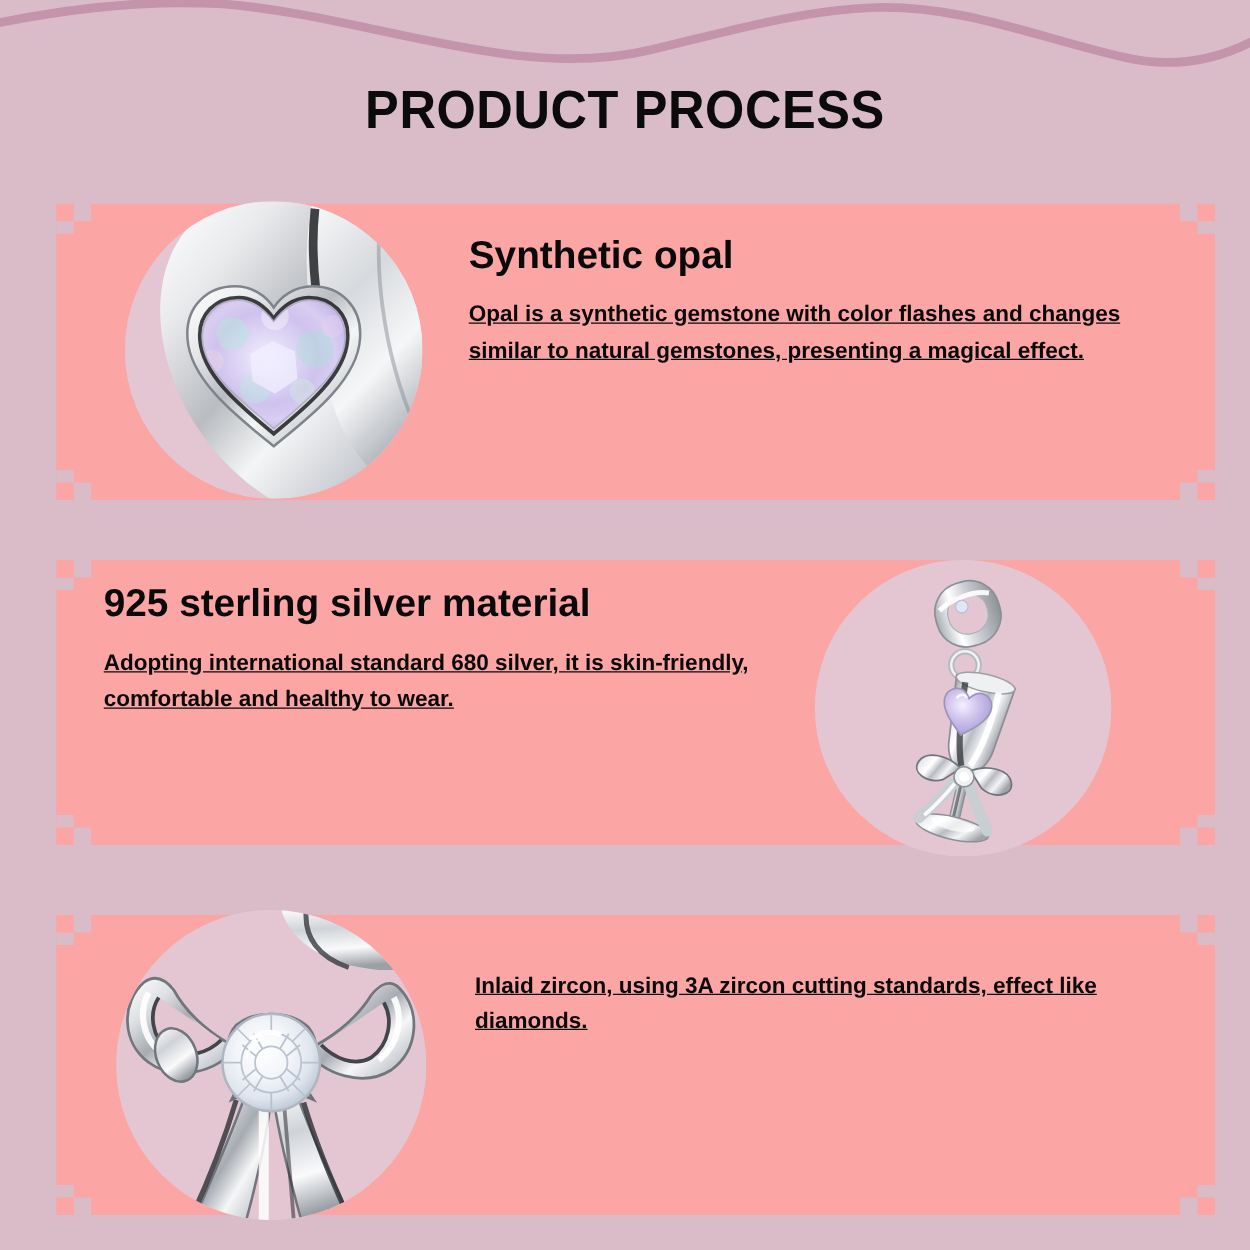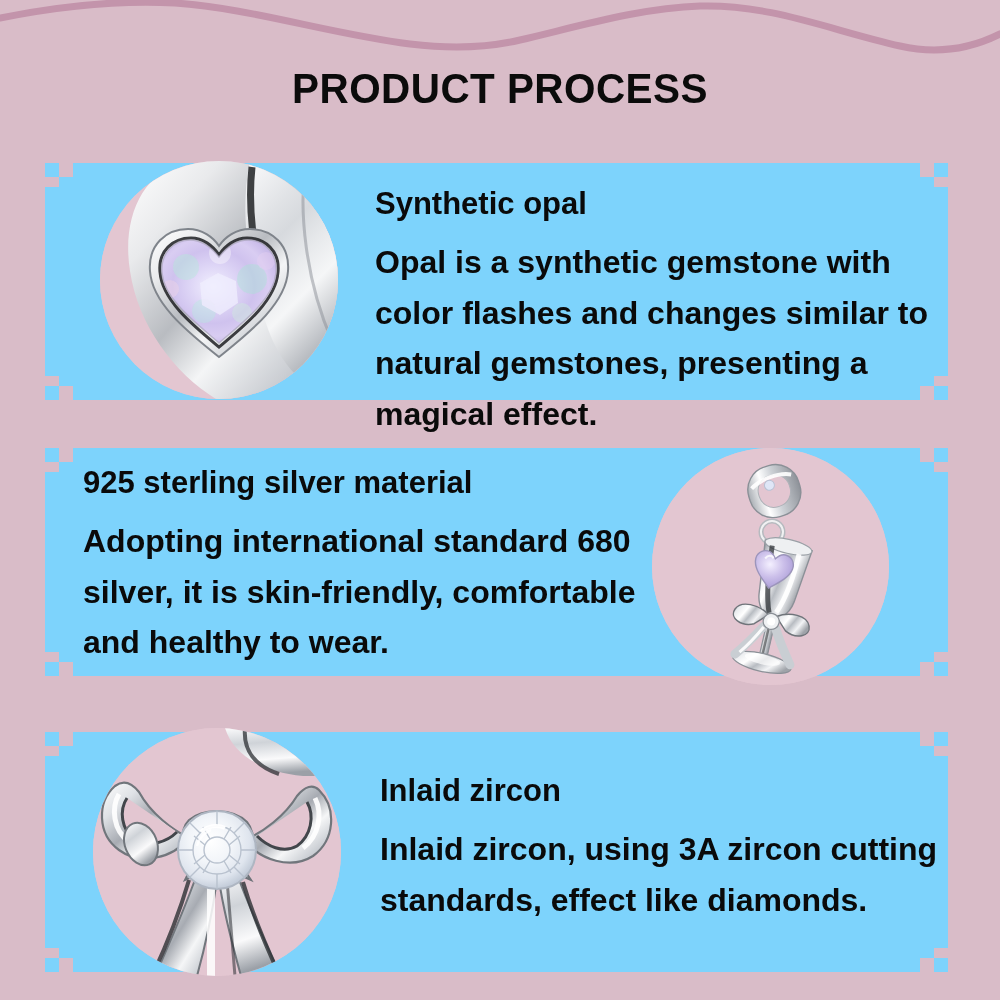--- a/index.html
+++ b/index.html
@@ -25,22 +25,23 @@
     text-align:center;
     font-size:43px;font-weight:bold;color:#0b0b0b;
     letter-spacing:0.5px;
     font-family:"Liberation Sans","DejaVu Sans",sans-serif;
     transform:scaleX(0.94);transform-origin:50% 50%;
   }
 
   
   .card{
     position:absolute;
-    background:#7dd3fc;
+    background:#fca5a5;
     overflow:visible;
+    padding-left:24px;
   }
   .card-inner{
     position:absolute;left:0;top:0;width:100%;height:100%;
     overflow:hidden;
   }
   
   .notch{
     position:absolute;width:14px;height:14px;background:#d9bcc8;
   }
   .notch.tl{left:14px;top:0;}
@@ -51,22 +52,22 @@
   .notch.bl2{left:0;bottom:14px;width:14px;height:10px;}
   .notch.br{right:14px;bottom:0;}
   .notch.br2{right:0;bottom:14px;width:14px;height:10px;}
 
   .card-text{position:absolute;}
   .card-heading{
     font-size:31px;font-weight:bold;color:#0a0a0a;
     line-height:1.1;margin:0 0 16px 0;white-space:nowrap;
   }
   .card-body{
-    font-size:32px;font-weight:bold;color:#0a0a0a;
-    line-height:1.58;margin:0;
+    font-size:18px;font-weight:bold;color:#0a0a0a;
+    line-height:1.58;margin:0;text-decoration:underline;
   }
 
   
   .media{
     position:absolute;border-radius:50%;
     background:#e3c6d1;overflow:hidden;
   }
   .media svg{display:block;width:100%;height:100%;}
 </style>
 </head>
@@ -327,18 +328,17 @@
           <path d="M96,94 L107,105 M152,94 L141,105 M96,150 L107,139 M152,150 L141,139"></path>
           <path d="M110,99 L117,111 M138,99 L131,111 M110,145 L117,133 M138,145 L131,133"></path>
           <path d="M101,108 L112,117 M147,108 L136,117 M101,136 L112,127 M147,136 L136,127"></path>
         </g>
         <path d="M108,104 C114,98 124,96 132,100" stroke="#ffffff" stroke-width="4" fill="none" opacity="0.95"></path>
         <path d="M104,118 C106,110 112,104 118,102" stroke="#ffffff" stroke-width="2.5" fill="none" opacity="0.8"></path>
       </svg>
     </div>
 
     <div class="card-text" style="left:335px;top:42px;width:560px;">
-      <h3 class="card-heading">Inlaid zircon</h3>
       <p class="card-body">Inlaid zircon, using 3A zircon cutting standards, effect like diamonds.</p>
     </div>
   </div>
 
 </div>
 
 </body></html>

